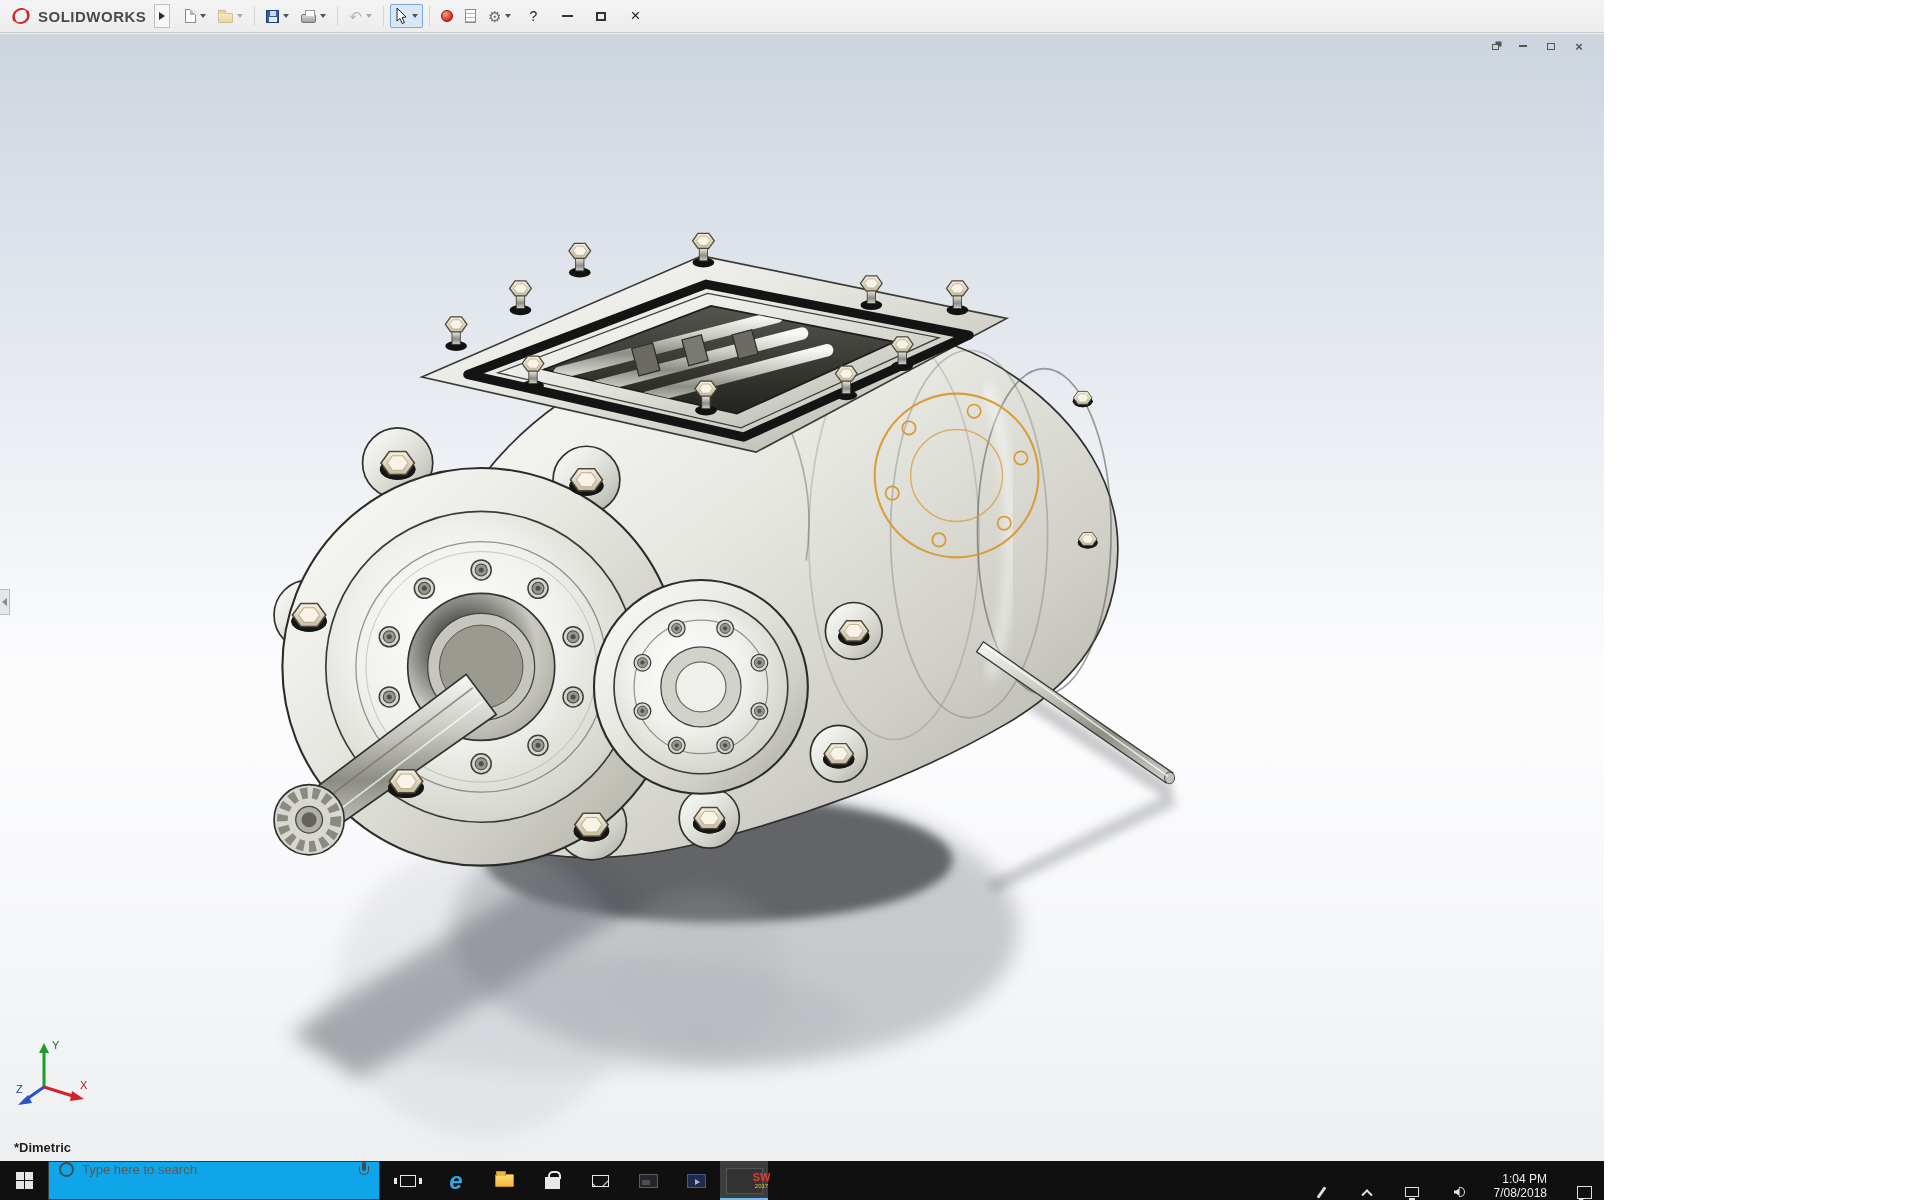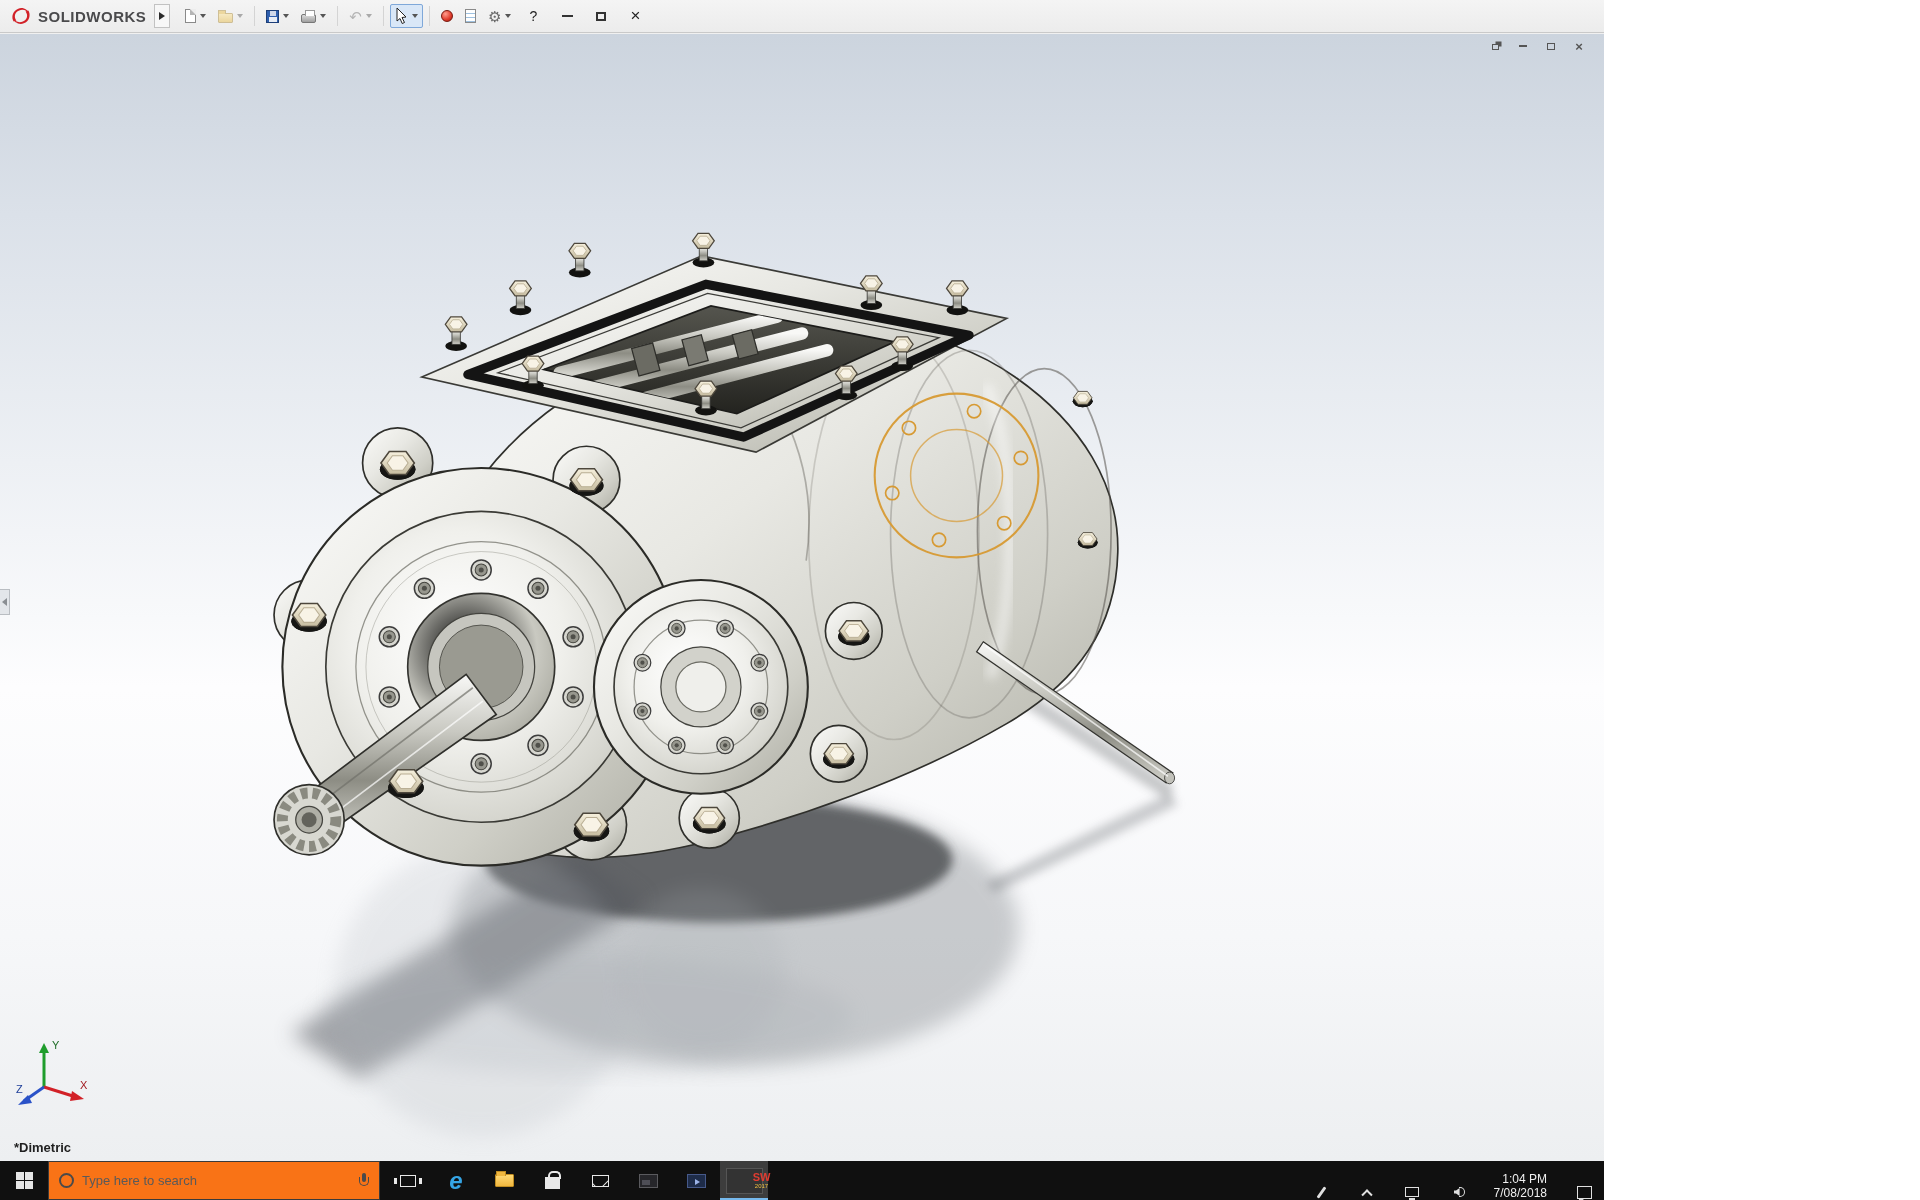--- a/index.html
+++ b/index.html
@@ -62,21 +62,21 @@
   .model-svg { position:absolute; inset:0; width:100%; height:100%; }
 
   .triad { position:absolute; left:14px; bottom:46px; width:80px; height:80px; }
   .view-label { position:absolute; left:14px; bottom:6px; font-size:13px; font-weight:bold; color:#1f1f1f;margin-top:44px; }
 
   
   .taskbar { position:absolute; left:0; right:0; bottom:0; height:39px; background:#101010; display:flex; align-items:stretch; }
   .tb-start { width:48px; display:flex; align-items:center; justify-content:center; }
   .win-logo { display:grid; grid-template-columns:8px 8px; grid-template-rows:8px 8px; gap:1px; }
   .win-logo span { background:#e6e6e6; }
-  .tb-search { width:332px; background:#f97316; border:1px solid #3a3a3a; display:flex; align-items:center; padding:0 10px; gap:8px; }
+  .tb-search { width:332px; background:#0ea5e9; border:1px solid #3a3a3a; display:flex; align-items:flex-start; padding:0 10px; gap:8px; }
   .cortana-ring { width:15px; height:15px; border:2px solid #4a4a4a; border-radius:50%; flex:none; }
   .tb-search input { flex:1; border:none; outline:none; background:transparent; font-size:13px; color:#3c3c3c; font-family:"Liberation Sans", sans-serif; }
   .tb-search input::placeholder { color:#5a5a5a; }
   .mic { position:relative; width:10px; height:16px; flex:none; }
   .mic::before { content:""; position:absolute; left:3px; top:0; width:4px; height:9px; background:#4a4a4a; border-radius:2px; }
   .mic::after { content:""; position:absolute; left:0; top:4px; width:8px; height:8px; border:1.5px solid #4a4a4a; border-top:none; border-radius:0 0 8px 8px; }
 
   .tb-apps { display:flex; align-items:stretch; margin-left:4px; }
   .tb-app { width:48px; display:flex; align-items:center; justify-content:center; position:relative; }
   .tb-app.active { background:#3d3d3d; box-shadow:inset 0 -2px 0 #76b9ed; }

